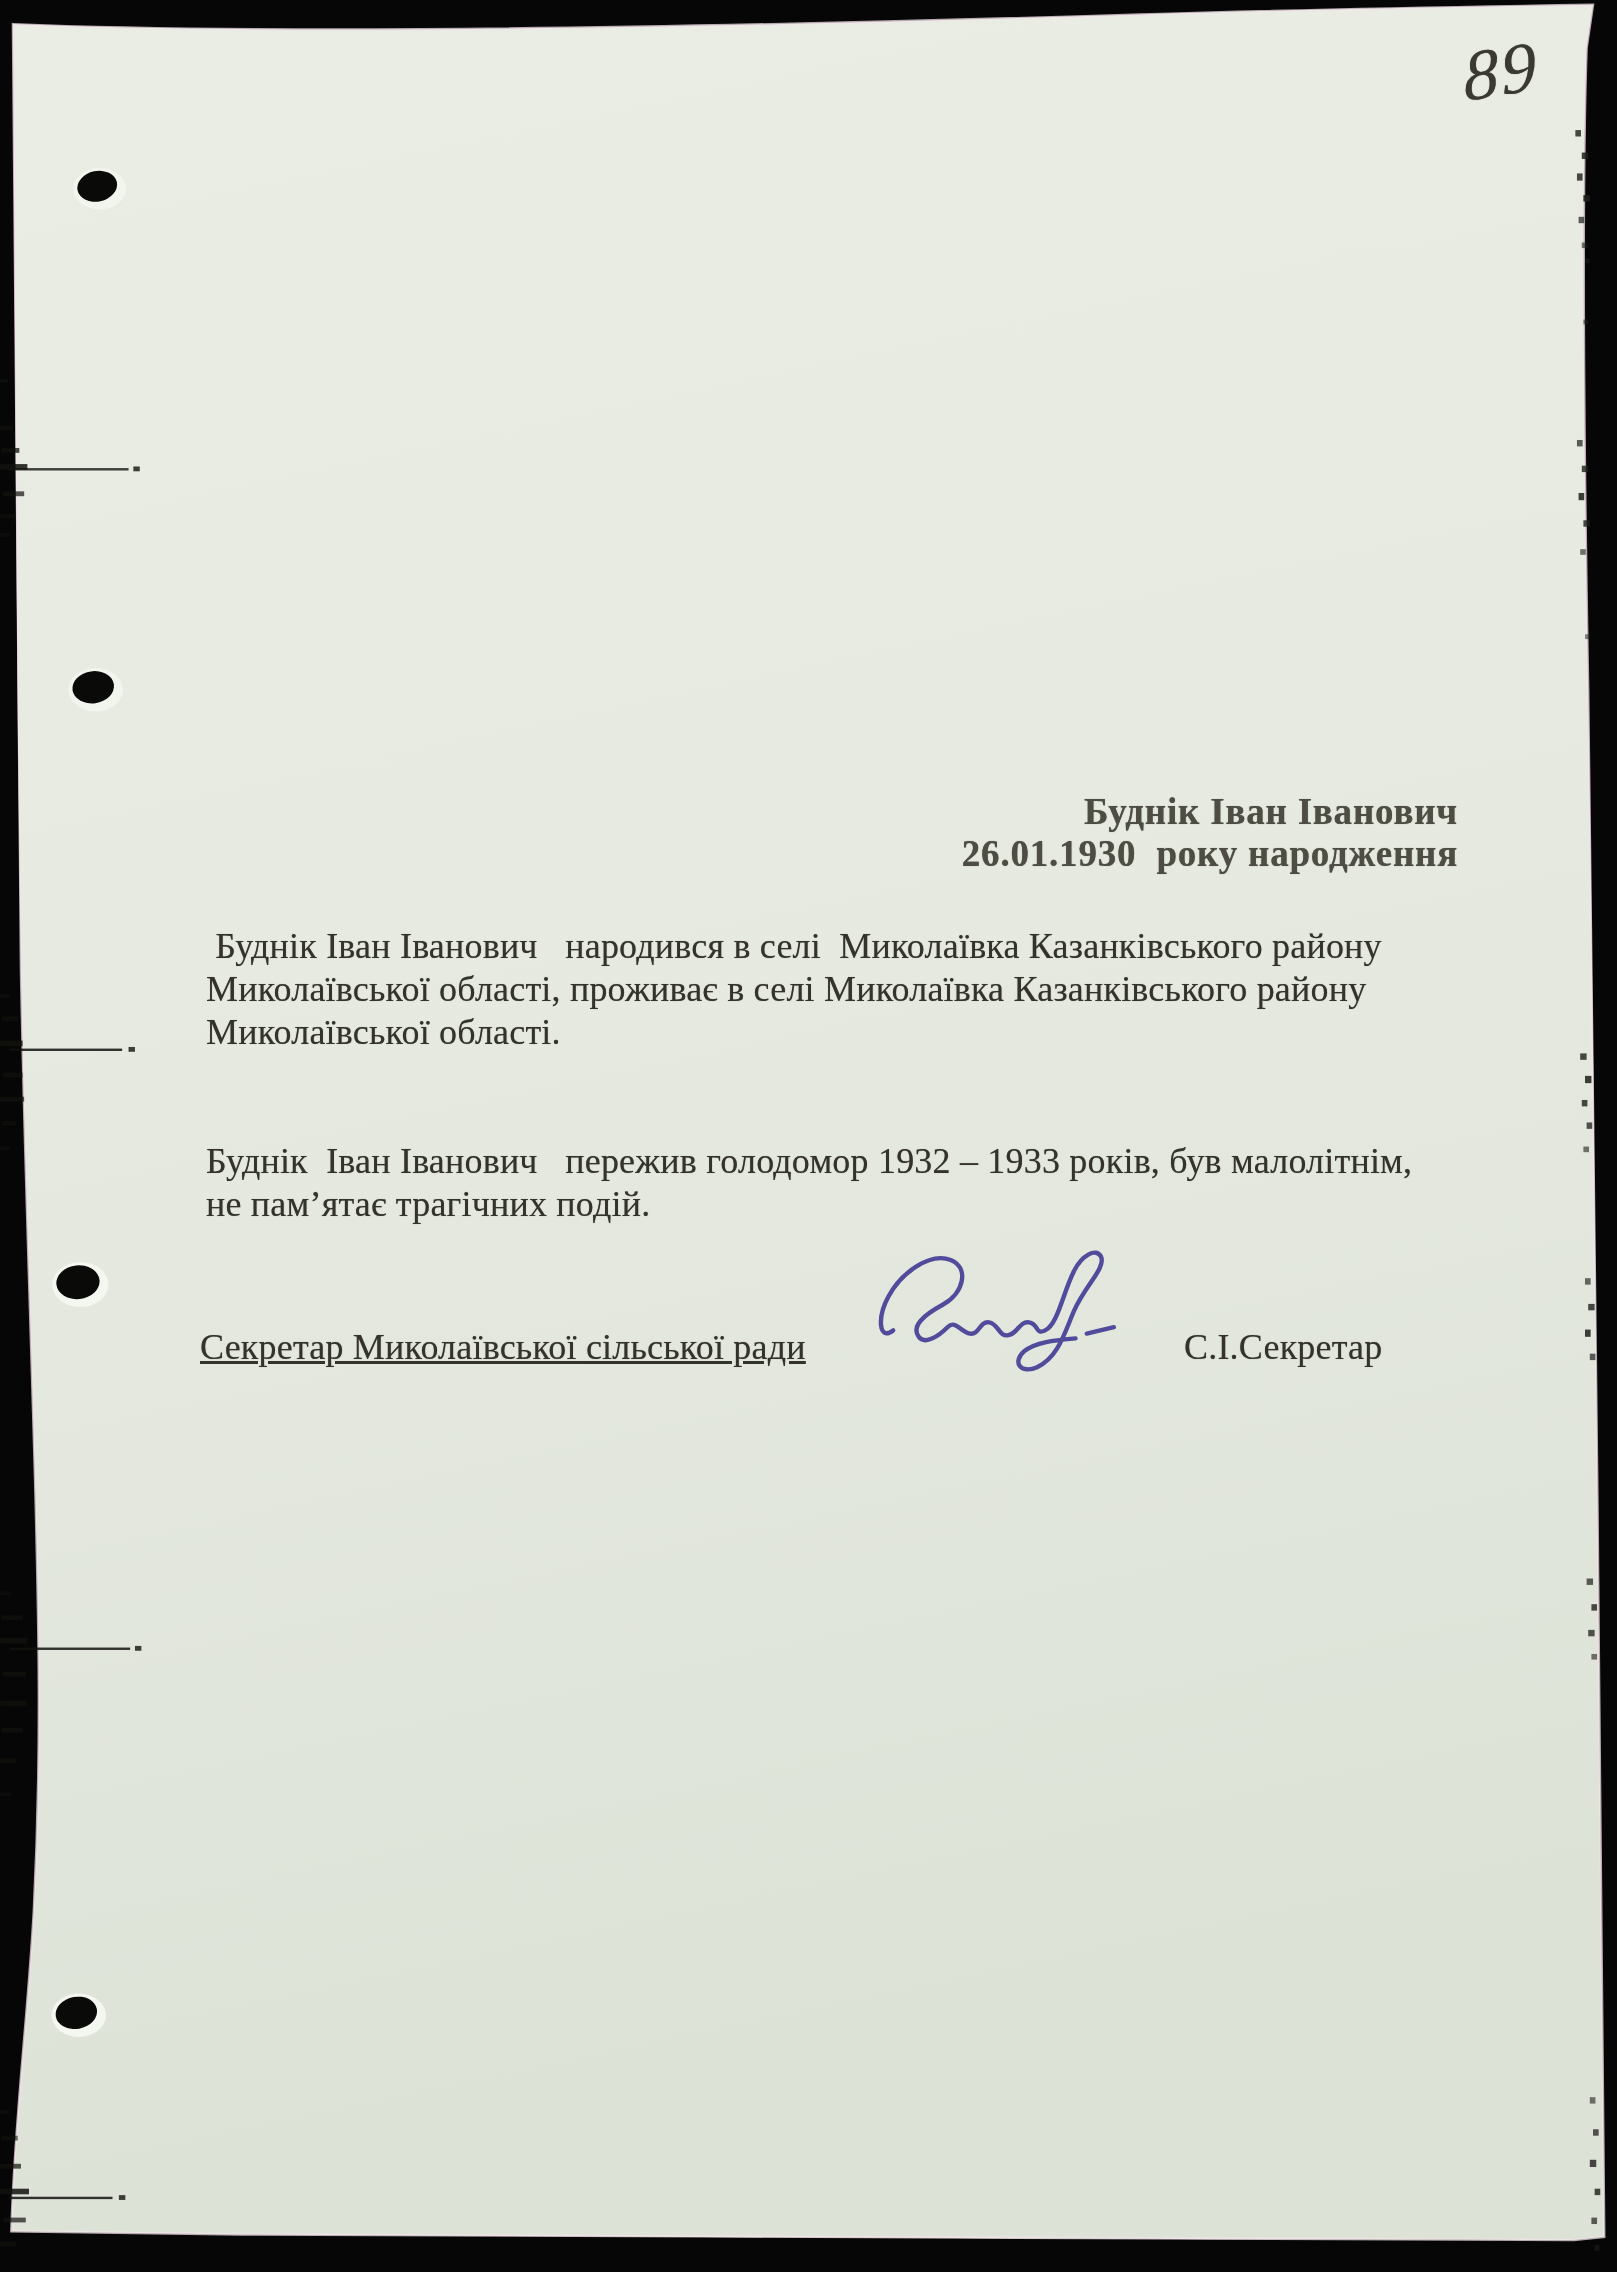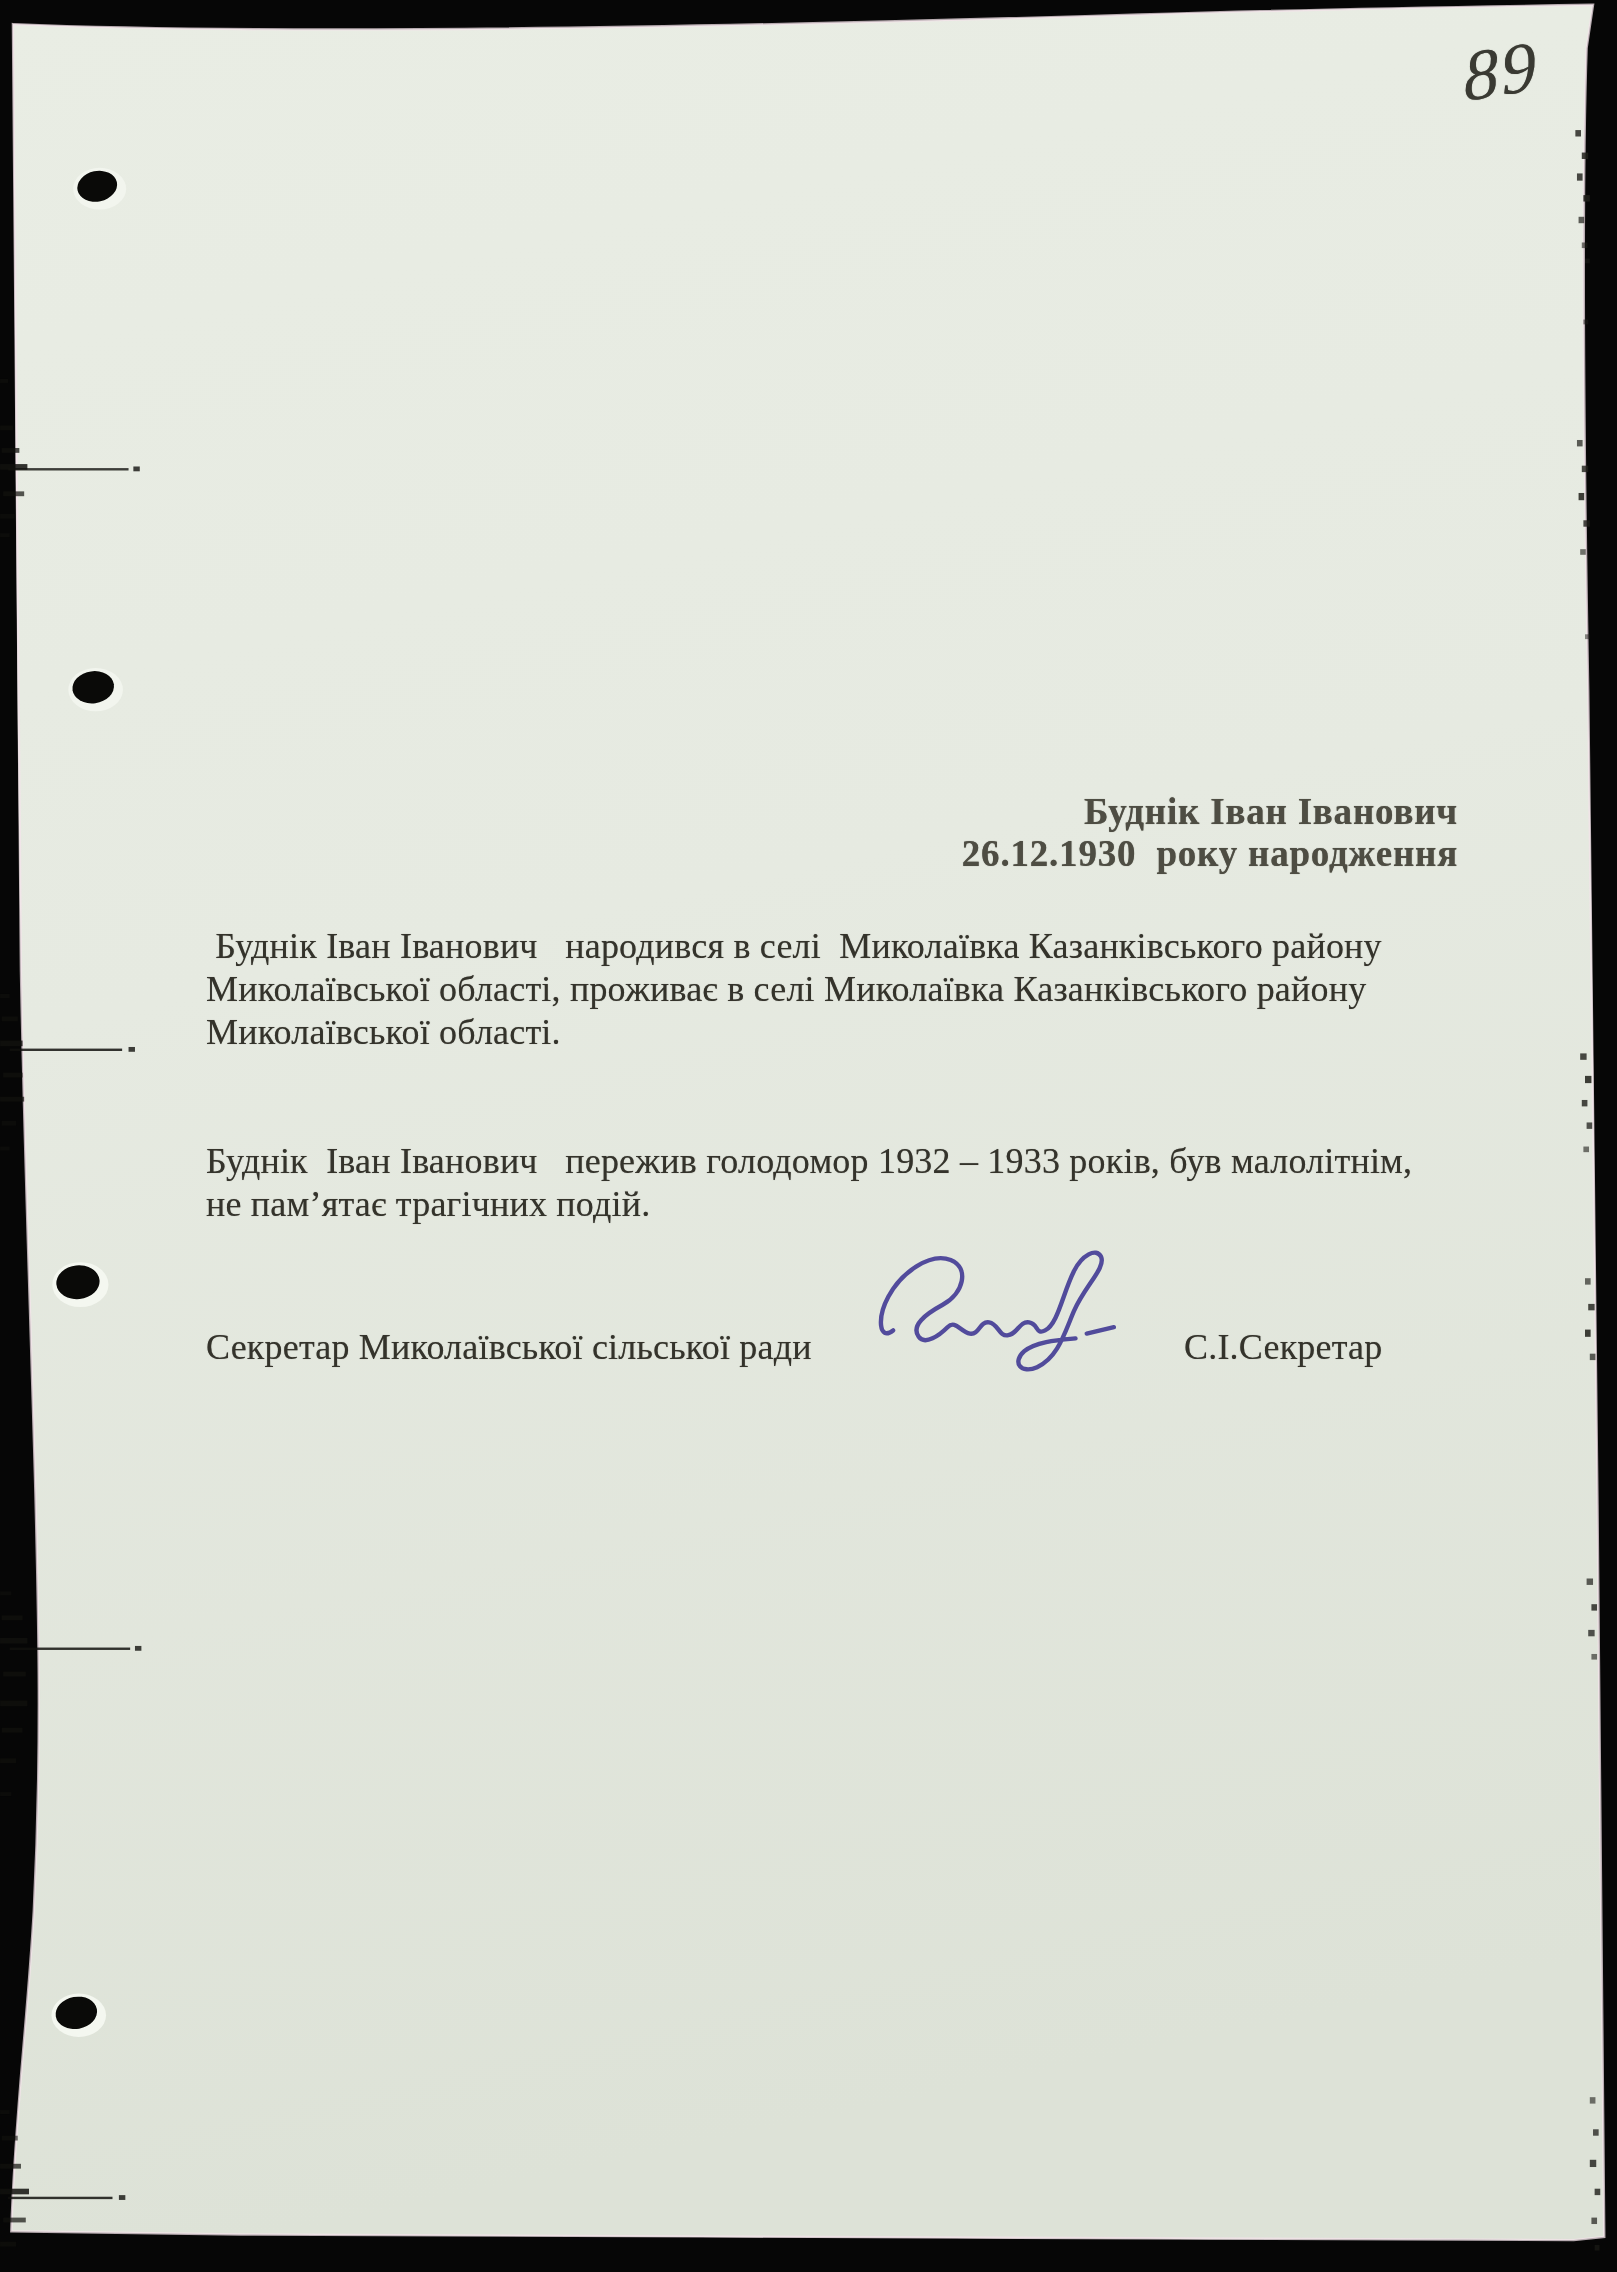--- a/index.html
+++ b/index.html
@@ -38,21 +38,21 @@
     left: 206px;
     width: 1252px;
     text-align: right;
     font-weight: bold;
     font-size: 37px;
     color: #4e4d43;
     letter-spacing: 0.8px;
     text-shadow: 0 0 0.8px rgba(78, 77, 67, 0.8);
   }
   .para-line { left: 206px; }
-  .sig-label { left: 206px; }
+  .sig-label { left: 200px; text-decoration: underline; }
   .sig-name  { left: 1184px; }
   
   .page-number {
     position: absolute;
     left: 1463px;
     top: 30.5px;
     font-size: 71px;
     font-style: italic;
     color: #3a3a33;
     letter-spacing: 2.4px;
@@ -190,21 +190,21 @@
       <rect x="1986" y="2726" width="7" height="8" opacity="0.8"></rect>
       <rect x="1982" y="2762" width="7" height="8" opacity="0.7"></rect>
       <rect x="1986" y="2796" width="6" height="7" opacity="0.6"></rect>
     </g>
   </svg>
 
   <div class="page-number">89</div>
 
   <div>
     <div class="doc-line title-line" style="top:790px">Буднік Іван Іванович</div>
-    <div class="doc-line title-line" style="top:832px">26.12.1930  року народження</div>
+    <div class="doc-line title-line" style="top:832px">26.01.1930  року народження</div>
   </div>
 
   <div>
     <div class="doc-line para-line" style="top:925px"> Буднік Іван Іванович   народився в селі  Миколаївка Казанківського району</div>
     <div class="doc-line para-line" style="top:968px">Миколаївської області, проживає в селі Миколаївка Казанківського району</div>
     <div class="doc-line para-line" style="top:1011px">Миколаївської області.</div>
   </div>
 
   <div>
     <div class="doc-line para-line" style="top:1140px">Буднік  Іван Іванович   пережив голодомор 1932 – 1933 років, був малолітнім,</div>

